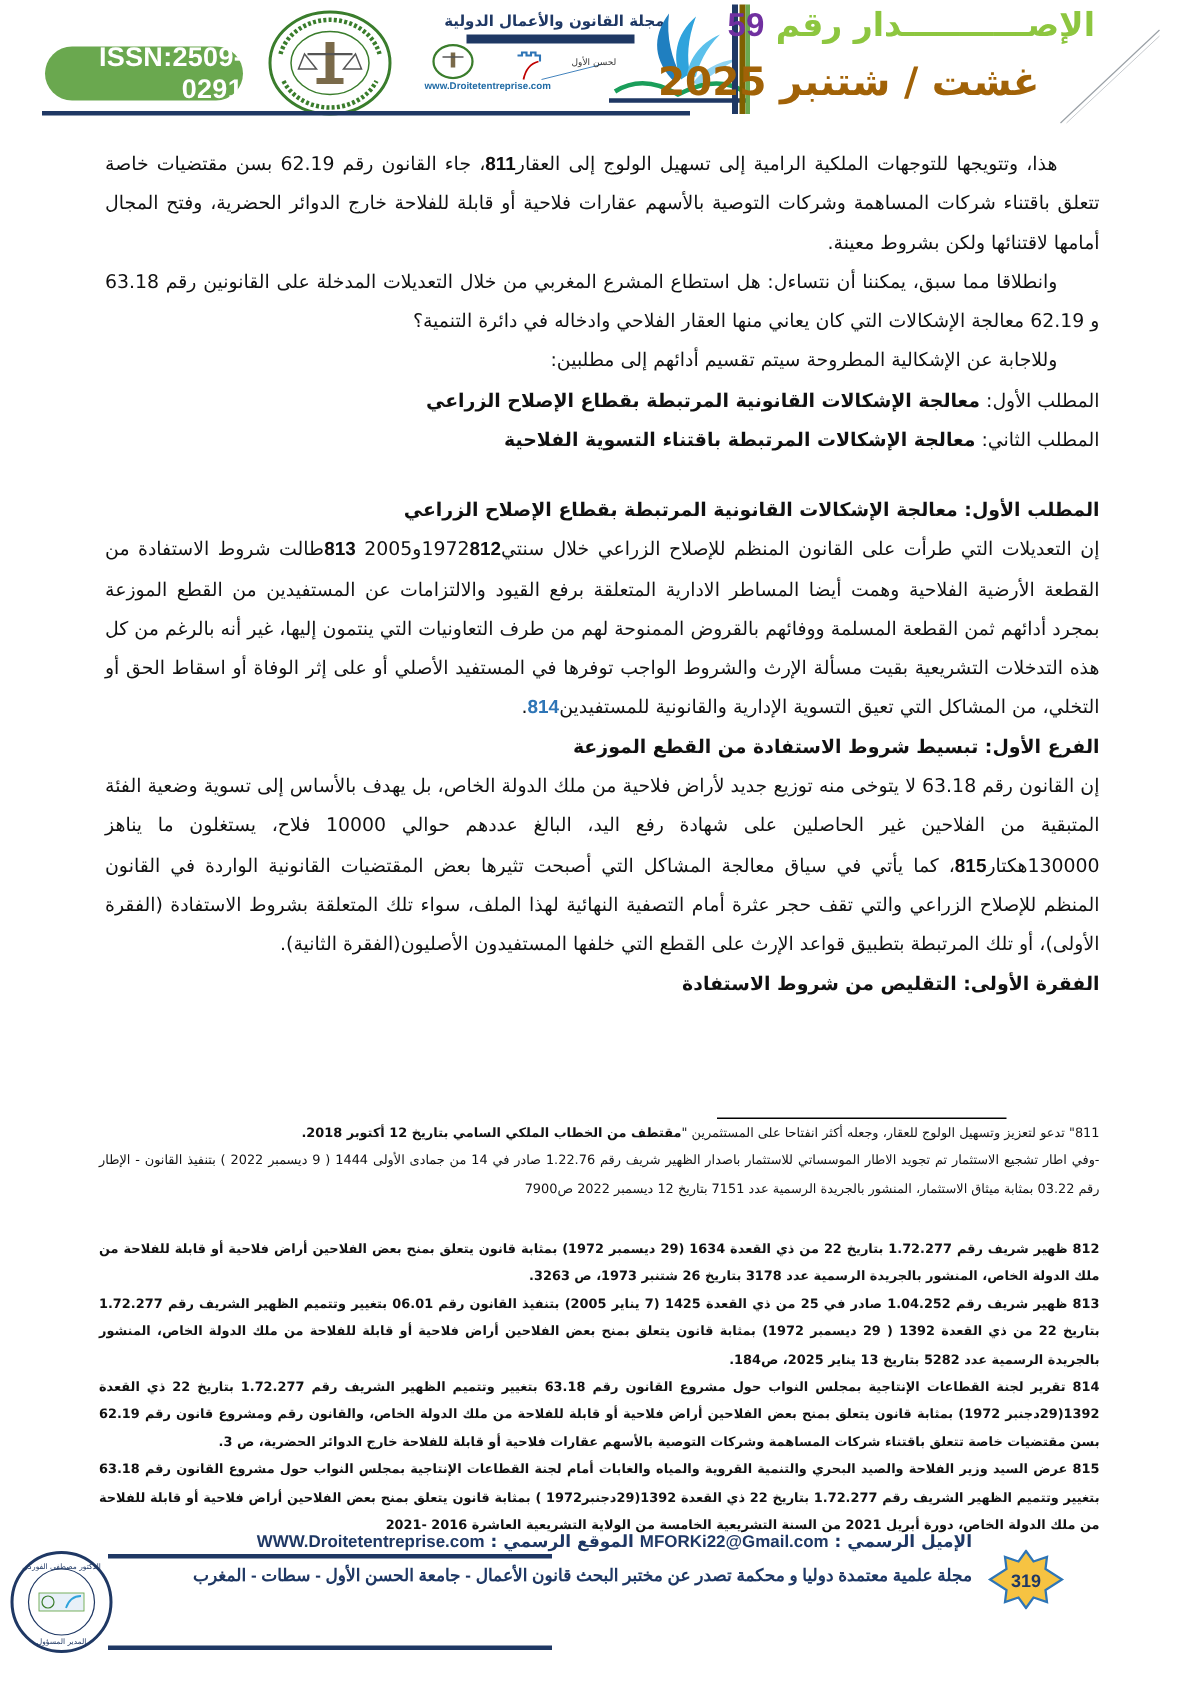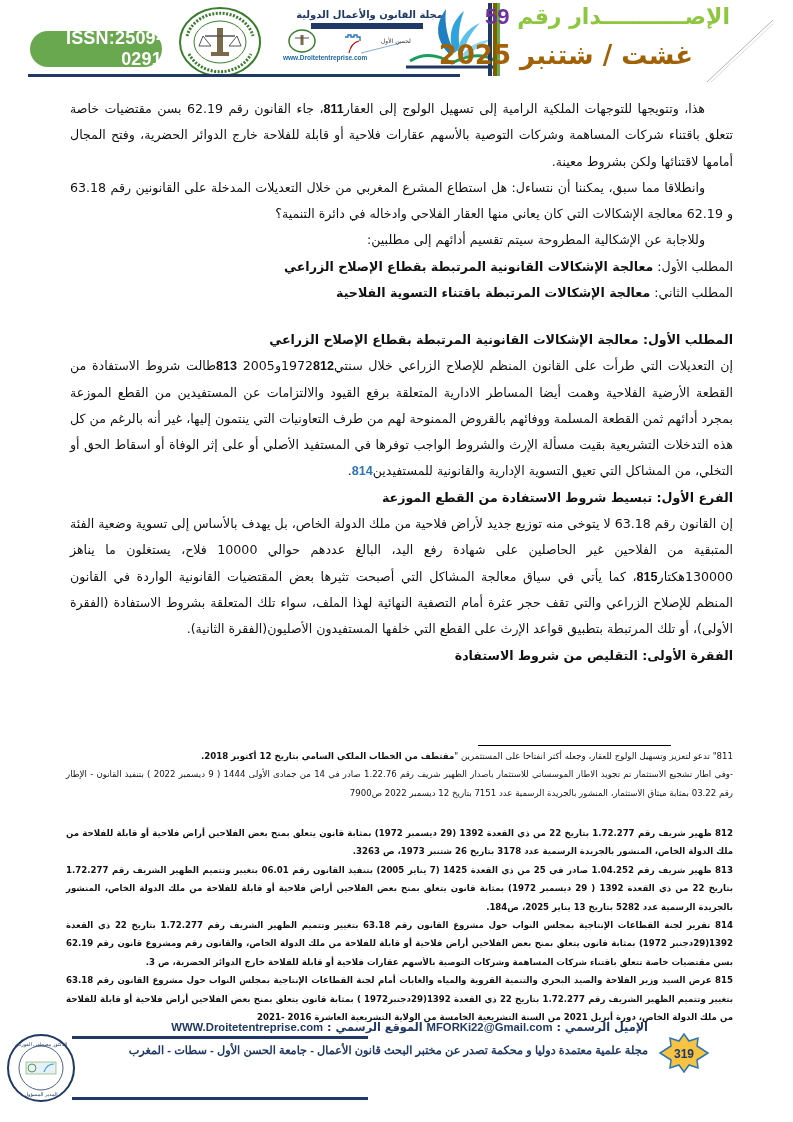--- a/index.html
+++ b/index.html
@@ -153,21 +153,21 @@
 <div class="fn-rule"></div>
 
 <div class="fns" style="top:747px;">
   <p>
     <span>811" تدعو لتعزيز وتسهيل الولوج للعقار، وجعله أكثر انفتاحا على المستثمرين "</span><span class="b">مقتطف من الخطاب الملكي السامي بتاريخ 12 أكتوبر 2018.</span>
   </p>
   <p>-وفي اطار تشجيع الاستثمار تم تجويد الاطار الموسساتي للاستثمار باصدار الظهير شريف رقم 1.22.76 صادر في 14 من جمادى الأولى 1444 ( 9 ديسمبر 2022 ) بتنفيذ القانون - الإطار رقم 03.22 بمثابة ميثاق الاستثمار، المنشور بالجريدة الرسمية عدد 7151 بتاريخ 12 ديسمبر 2022 ص7900</p>
 </div>
 
 <div class="fns b" style="top:824px; font-weight:bold;">
-  <p>812 ظهير شريف رقم 1.72.277 بتاريخ 22 من ذي القعدة 1392 (29 ديسمبر 1972) بمثابة قانون يتعلق بمنح بعض الفلاحين أراض فلاحية أو قابلة للفلاحة من ملك الدولة الخاص، المنشور بالجريدة الرسمية عدد 3178 بتاريخ 26 شتنبر 1973، ص 3263.</p>
+  <p>812 ظهير شريف رقم 1.72.277 بتاريخ 22 من ذي القعدة 1634 (29 ديسمبر 1972) بمثابة قانون يتعلق بمنح بعض الفلاحين أراض فلاحية أو قابلة للفلاحة من ملك الدولة الخاص، المنشور بالجريدة الرسمية عدد 3178 بتاريخ 26 شتنبر 1973، ص 3263.</p>
   <p>813 ظهير شريف رقم 1.04.252 صادر في 25 من ذي القعدة 1425 (7 يناير 2005) بتنفيذ القانون رقم 06.01 بتغيير وتتميم الظهير الشريف رقم 1.72.277 بتاريخ 22 من ذي القعدة 1392 ( 29 ديسمبر 1972) بمثابة قانون يتعلق بمنح بعض الفلاحين أراض فلاحية أو قابلة للفلاحة من ملك الدولة الخاص، المنشور بالجريدة الرسمية عدد 5282 بتاريخ 13 يناير 2025، ص184.</p>
   <p>814 تقرير لجنة القطاعات الإنتاجية بمجلس النواب حول مشروع القانون رقم 63.18 بتغيير وتتميم الظهير الشريف رقم 1.72.277 بتاريخ 22 ذي القعدة 1392(29دجنبر 1972) بمثابة قانون يتعلق بمنح بعض الفلاحين أراض فلاحية أو قابلة للفلاحة من ملك الدولة الخاص، والقانون رقم ومشروع قانون رقم 62.19 بسن مقتضيات خاصة تتعلق باقتناء شركات المساهمة وشركات التوصية بالأسهم عقارات فلاحية أو قابلة للفلاحة خارج الدوائر الحضرية، ص 3.</p>
   <p>815 عرض السيد وزير الفلاحة والصيد البحري والتنمية القروية والمياه والغابات أمام لجنة القطاعات الإنتاجية بمجلس النواب حول مشروع القانون رقم 63.18 بتغيير وتتميم الظهير الشريف رقم 1.72.277 بتاريخ 22 ذي القعدة 1392(29دجنبر1972 ) بمثابة قانون يتعلق بمنح بعض الفلاحين أراض فلاحية أو قابلة للفلاحة من ملك الدولة الخاص، دورة أبريل 2021 من السنة التشريعية الخامسة من الولاية التشريعية العاشرة 2016 -2021</p>
 </div>
 
 <svg class="seal" viewBox="0 0 70 72">
   <circle cx="35" cy="36" r="33" fill="#fff" stroke="#1f3864" stroke-width="2"></circle>
   <circle cx="35" cy="36" r="22" fill="#fff" stroke="#1f3864" stroke-width="0.8"></circle>
   <rect x="20" y="30" width="30" height="12" fill="#e8f0f8" stroke="#6aa84f" stroke-width="0.6"></rect>
   <circle cx="26" cy="36" r="4" fill="none" stroke="#3a7d2c" stroke-width="0.8"></circle>

